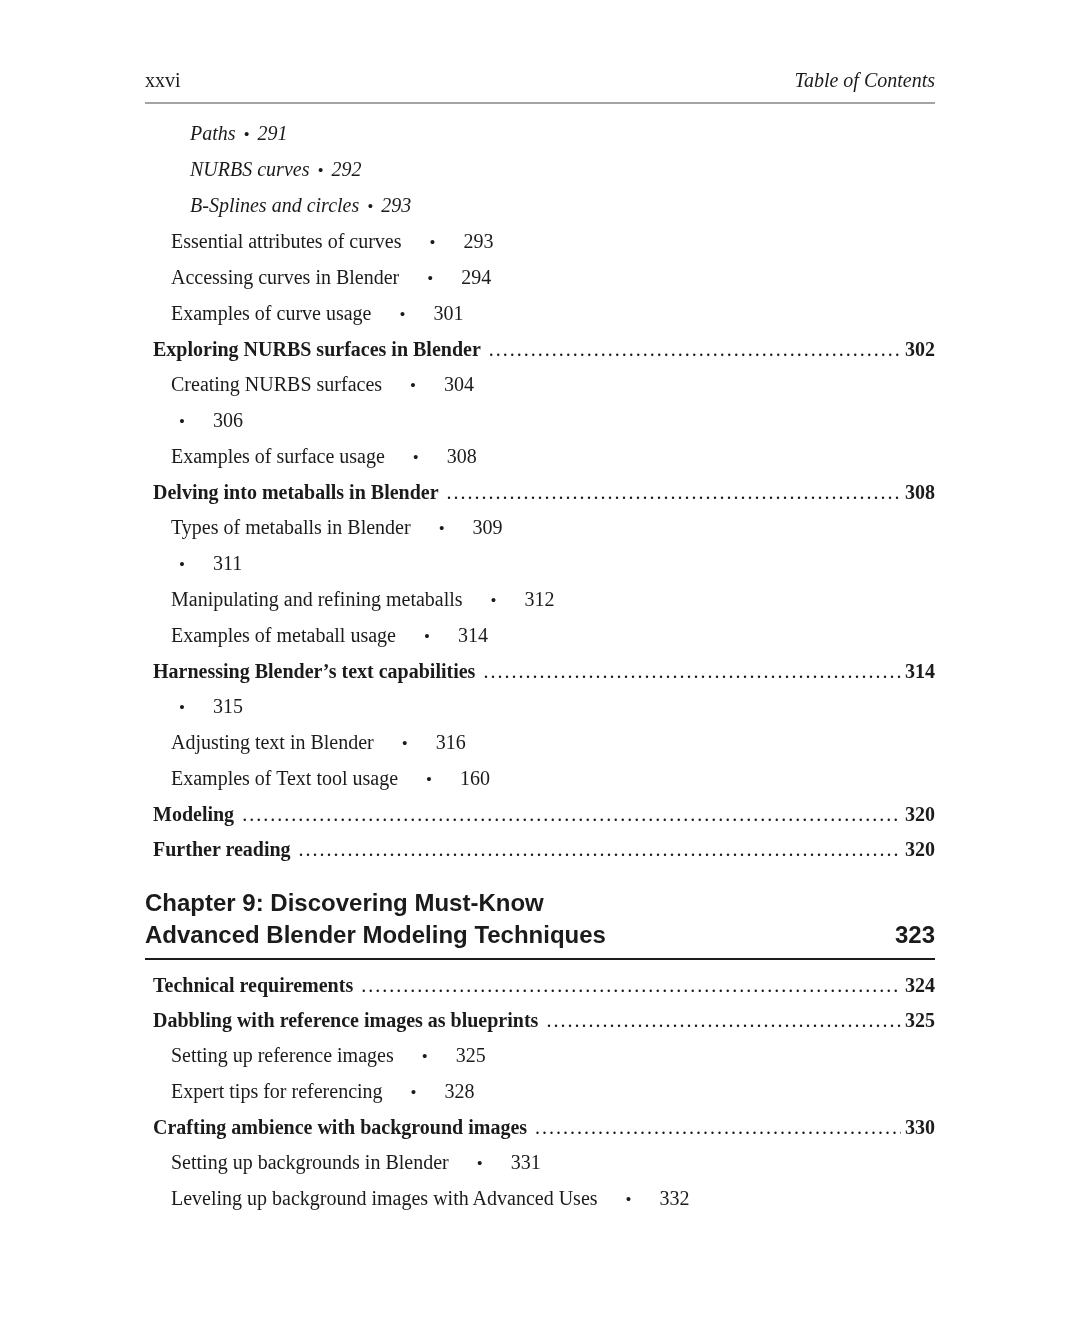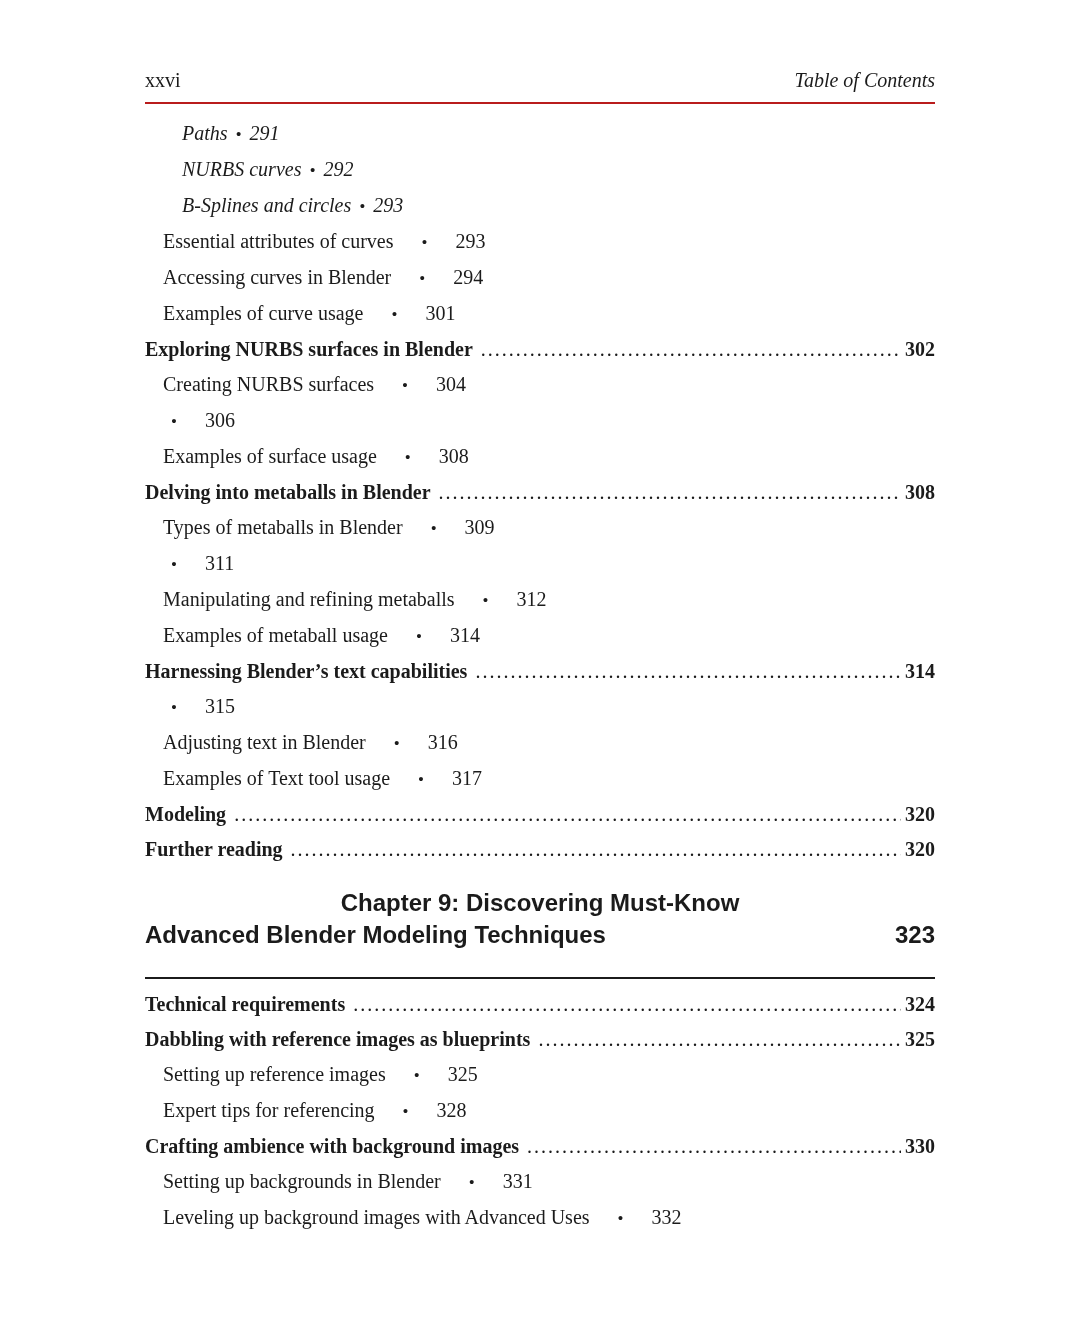--- a/index.html
+++ b/index.html
@@ -20,29 +20,30 @@
     height: 1332px;
     padding: 68px 145px 0 145px;
   }
   
   .header {
     display: flex;
     justify-content: space-between;
     align-items: baseline;
     font-size: 20px;
     line-height: 24px;
-    border-bottom: 2px solid #b91c1c;
+    border-bottom: 2px solid #a3a3a3;
     padding-bottom: 10px;
   }
   .header .running-head {
     font-style: italic;
   }
   
   .toc {
     margin-top: 12px;
+    margin-left: 8px;
   }
   .toc-bottom {
     margin-top: 8px;
   }
   .row {
     display: flex;
     align-items: baseline;
     font-size: 20px;
     line-height: 35px;
     white-space: nowrap;
@@ -79,22 +80,21 @@
     font-size: 17px;
   }
   
   .chapter {
     margin-top: 20px;
     font-family: "Liberation Sans", "DejaVu Sans", sans-serif;
     font-weight: bold;
     font-size: 24px;
     line-height: 32px;
     border-bottom: 2px solid #1b1b1b;
-    padding-bottom: 26px;
-    text-align: center;
+    padding-bottom: 7px;
   }
   .chapter .line2 {
     display: flex;
     justify-content: space-between;
     align-items: baseline;
   }
 </style>
 </head>
 <body>
 
@@ -189,21 +189,21 @@
         <span class="pg">315</span>
       </div>
       <div class="row toc2">
         <span class="label">Adjusting text in Blender</span>
         <span class="bullet">•</span>
         <span class="pg">316</span>
       </div>
       <div class="row toc2">
         <span class="label">Examples of Text tool usage</span>
         <span class="bullet">•</span>
-        <span class="pg">317</span>
+        <span class="pg">160</span>
       </div>
       <div class="row toc1">
         <span class="label">Modeling</span>
         <span class="leader"></span>
         <span class="pagenum">320</span>
       </div>
       <div class="row toc1">
         <span class="label">Further reading</span>
         <span class="leader"></span>
         <span class="pagenum">320</span>

